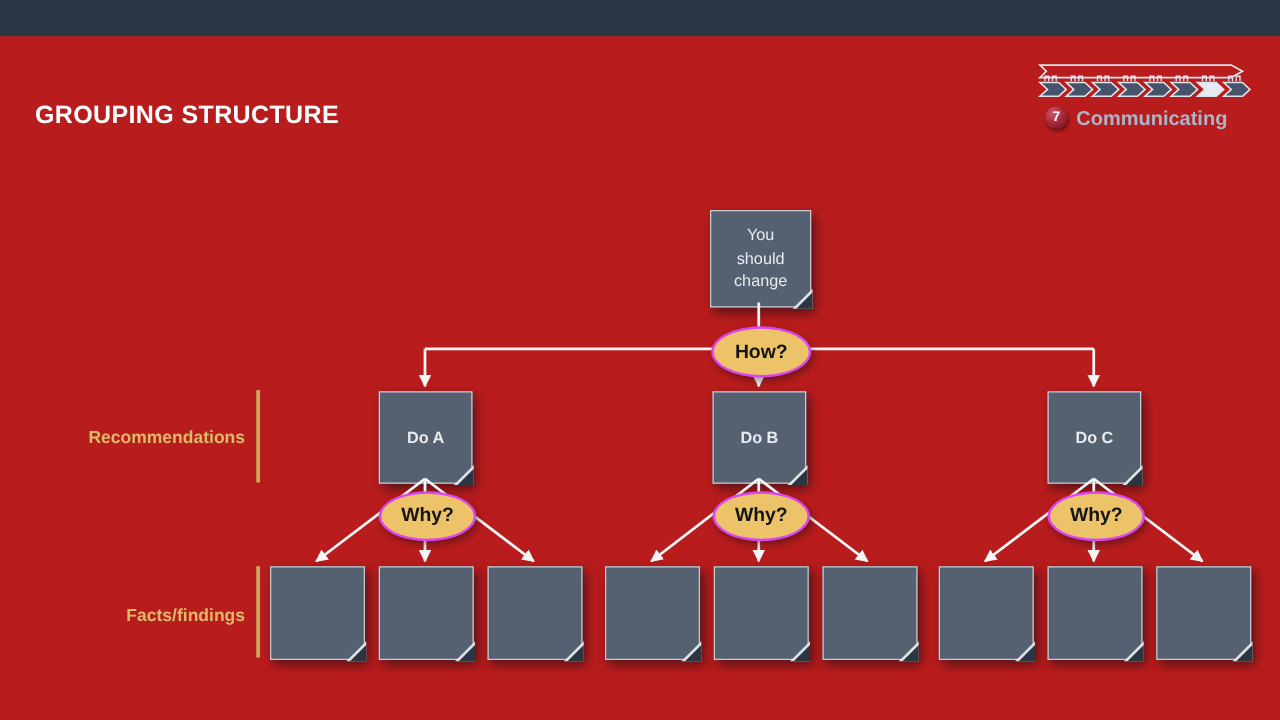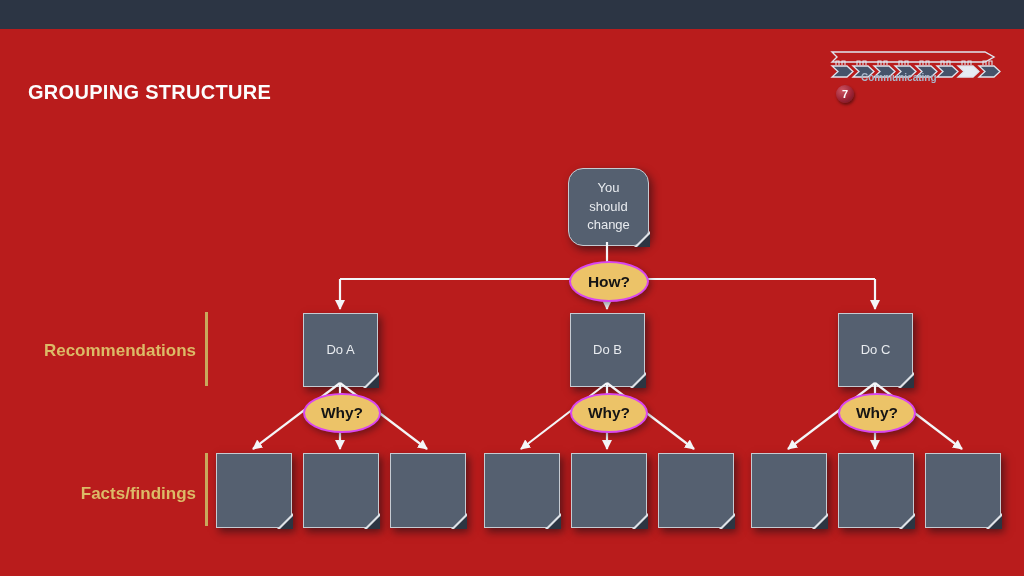--- a/index.html
+++ b/index.html
@@ -15,55 +15,55 @@
     left:28px;top:52px;font-size:20px;font-weight:700;color:#fcfdfe;letter-spacing:.3px;
   }
   
   #process-icon{left:830px;top:22px;}
   #step-badge{
     left:836px;top:56px;width:18px;height:18px;border-radius:50%;
     background:radial-gradient(circle at 35% 30%, #cd5663, #9e2436 55%, #5f1522 100%);
     color:#fff;font-size:11px;font-weight:700;display:flex;align-items:center;justify-content:center;
     box-shadow:1px 2px 3px rgba(0,0,0,.45);
   }
-  #step-label{left:861px;top:43px;font-size:10px;font-weight:700;color:#a9b6c9;}
+  #step-label{left:861px;top:58px;font-size:16px;font-weight:700;color:#a9b6c9;}
   
   .note{
     position:absolute;background:#556070;border:1.6px solid #c6cbd2;
     box-shadow:3px 4px 8px rgba(8,12,20,.55);
     display:flex;align-items:center;justify-content:center;text-align:center;
     color:#e8ebef;font-size:13px;line-height:1.45;white-space:pre-line;
   }
   .fold-light{
     position:absolute;right:-1.6px;bottom:-1.6px;width:0;height:0;
     border-left:16px solid transparent;border-bottom:16px solid #dfe3e8;
   }
   .fold-dark{
     position:absolute;right:-1.6px;bottom:-1.6px;width:0;height:0;
     border-left:13px solid transparent;border-bottom:13px solid #2c3542;
   }
-  #root-box{left:568px;top:139px;width:79px;height:76px;border-radius:15px;}
-  .do-box{top:284px;width:73px;height:72px;}
+  #root-box{left:568px;top:139px;width:79px;height:76px;}
+  .do-box{top:284px;width:73px;height:72px;font-weight:bold;}
   #do-a{left:303px;} #do-b{left:570px;} #do-c{left:838px;}
   .fact-box{top:424px;width:74px;height:73px;}
   
   .bubble{
     position:absolute;width:76px;height:37px;border-radius:50%;
     background:#ecc368;border:2px solid #d946ef;
     display:flex;align-items:center;justify-content:center;
     font-size:15.5px;font-weight:700;color:#151515;
     box-shadow:2px 3px 6px rgba(8,12,20,.4);
   }
   #how-bubble{left:569px;top:232px;}
   .why-bubble{top:364px;width:74px;height:36px;}
   #why-a{left:303px;} #why-b{left:570px;} #why-c{left:838px;}
   
   .row-label{
     position:absolute;left:0;width:196px;text-align:right;
-    font-size:17px;font-weight:700;color:#dcba67;
+    font-size:14px;font-weight:700;color:#dcba67;
   }
   #label-recommendations{top:312px;}
   #label-facts{top:455px;}
   .gold-line{position:absolute;left:205px;width:2.5px;background:#c9a85c;}
   #gold-line-top{top:283px;height:74px;}
   #gold-line-bottom{top:424px;height:73px;}
   
   #source-note{left:28px;top:547px;font-size:9.5px;color:#aeb8c5;letter-spacing:.2px;}
   
   #connectors{left:0;top:0;pointer-events:none;}

